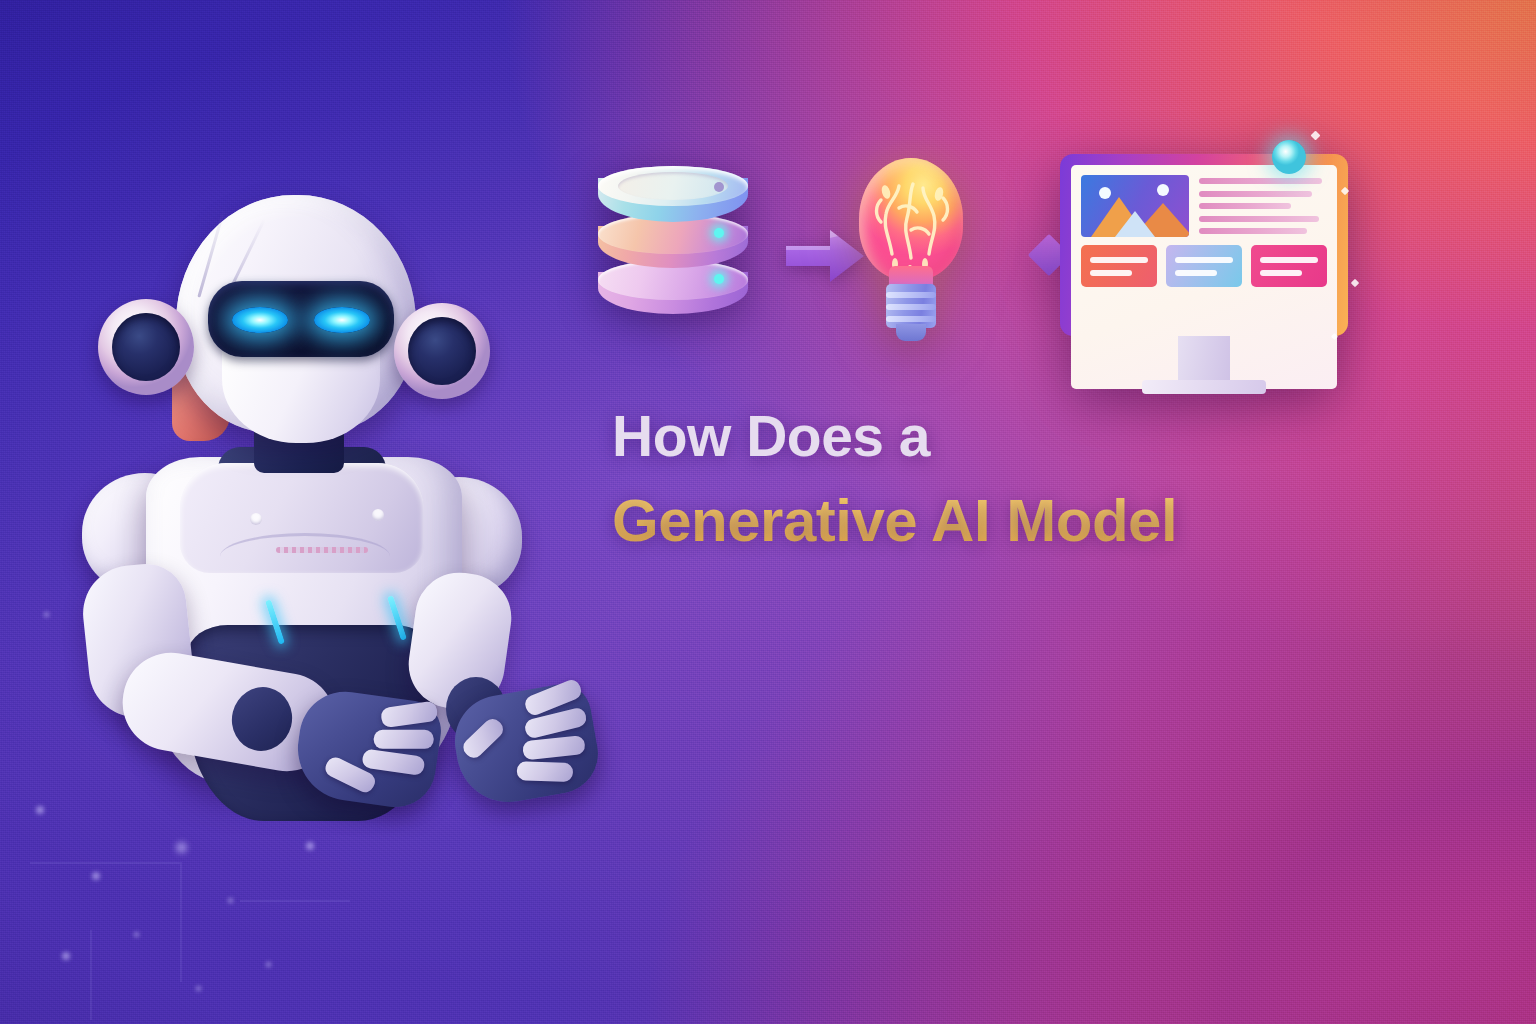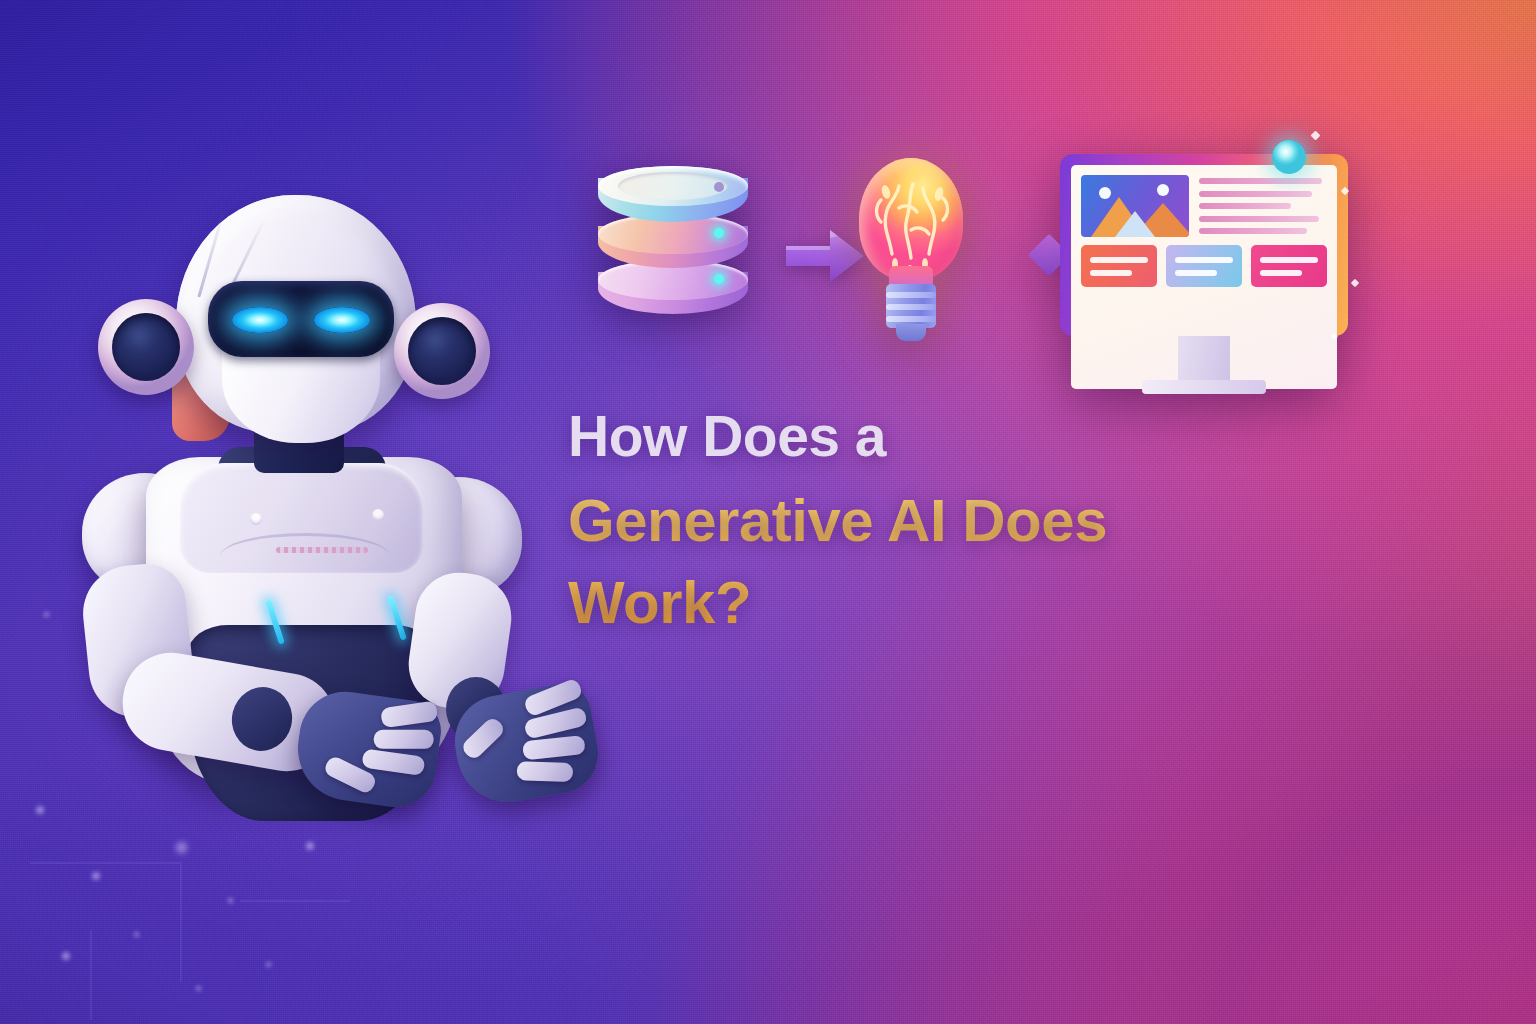--- a/index.html
+++ b/index.html
@@ -247,21 +247,21 @@
      background:linear-gradient(135deg,#5b62a8 0%,#474d92 35%,#353a7c 70%,#2a2e68 100%);
      border-radius:46px 30px 40px 52px;
      box-shadow:0 10px 22px rgba(20,5,50,.4); }
   .r-handL{ left:238px; top:500px; transform:rotate(8deg); }
   .r-handR{ left:396px; top:496px; transform:rotate(-10deg); }
   .r-finger{ position:absolute; border-radius:9px;
      background:linear-gradient(120deg,#e9e6f6 0%,#cfc8e6 50%,#aaa3d2 100%);
      box-shadow:0 2px 5px rgba(20,5,50,.35); }
 
   
-  .headline{ z-index:6; }
+  .headline{ z-index:6;margin-left:44px; }
   .flow{ z-index:5; }
   .robot{ z-index:4; }
 </style>
 </head>
 <body>
 
 <div id="stage">
 
   <div class="bg-base"></div>
   <div class="bg-sheen"></div>
@@ -446,19 +446,18 @@
       <div class="mon-orb"></div>
       <div class="spark" style="left:252px; top:-22px; width:7px; height:7px;"></div>
       <div class="spark" style="left:282px; top:34px;  width:6px; height:6px;"></div>
       <div class="spark" style="left:292px; top:126px; width:6px; height:6px;"></div>
       <div class="spark" style="left:272px; top:180px; width:5px; height:5px;"></div>
     </div>
   </div>
 
   <div class="headline">
     <div class="hl-line hl1">How Does a</div>
-    <div class="hl-line hl2">Generative AI Does</div>
+    <div class="hl-line hl2">Generative AI Model</div>
     <div class="hl3row">
-      <span class="hl-line hl3">Work?</span>
     </div>
   </div>
 
 </div>
 
 </body></html>

